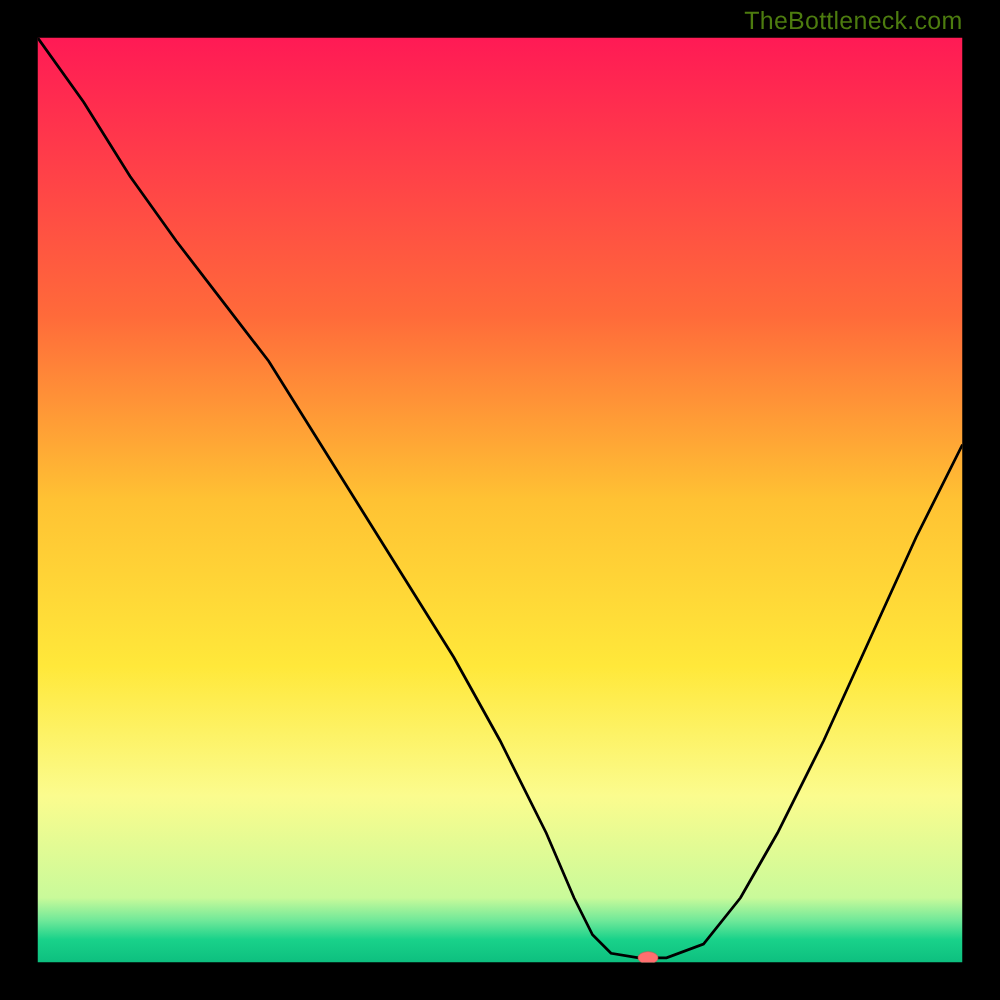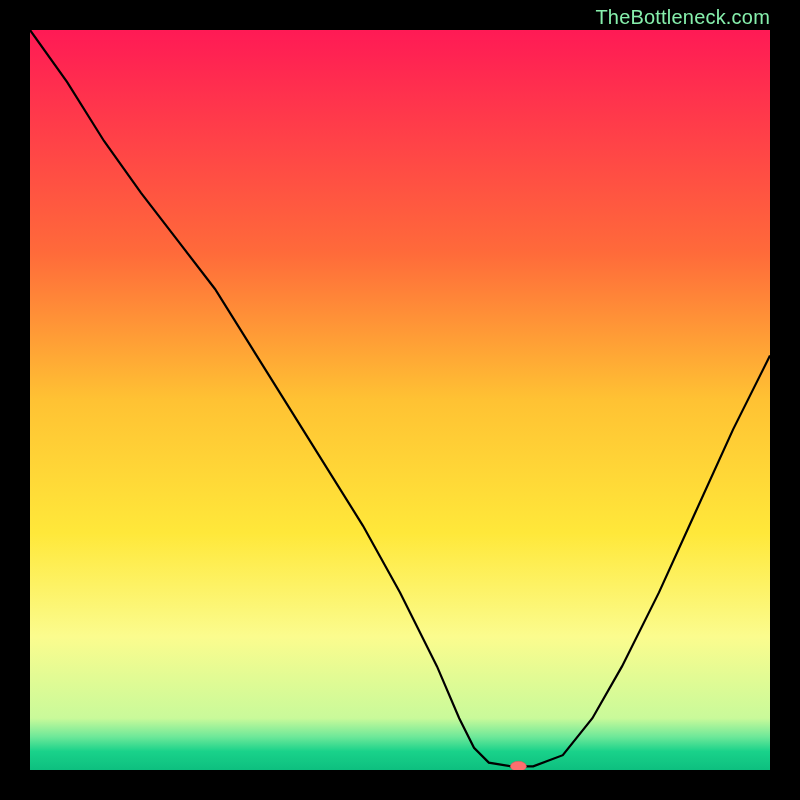--- a/index.html
+++ b/index.html
@@ -21,21 +21,21 @@
     position: absolute;
     left: 30px;
     top: 30px;
     width: 740px;
     height: 740px;
   }
   .watermark {
     position: absolute;
     top: 6px;
     right: 30px;
-    color: #86efac;
+    color: #4d7c0f;
     font-size: 20px;
     font-weight: 500;
     letter-spacing: 0.2px;
     z-index: 10;
   }
   svg {
     display: block;
   }
 </style>
 </head>

